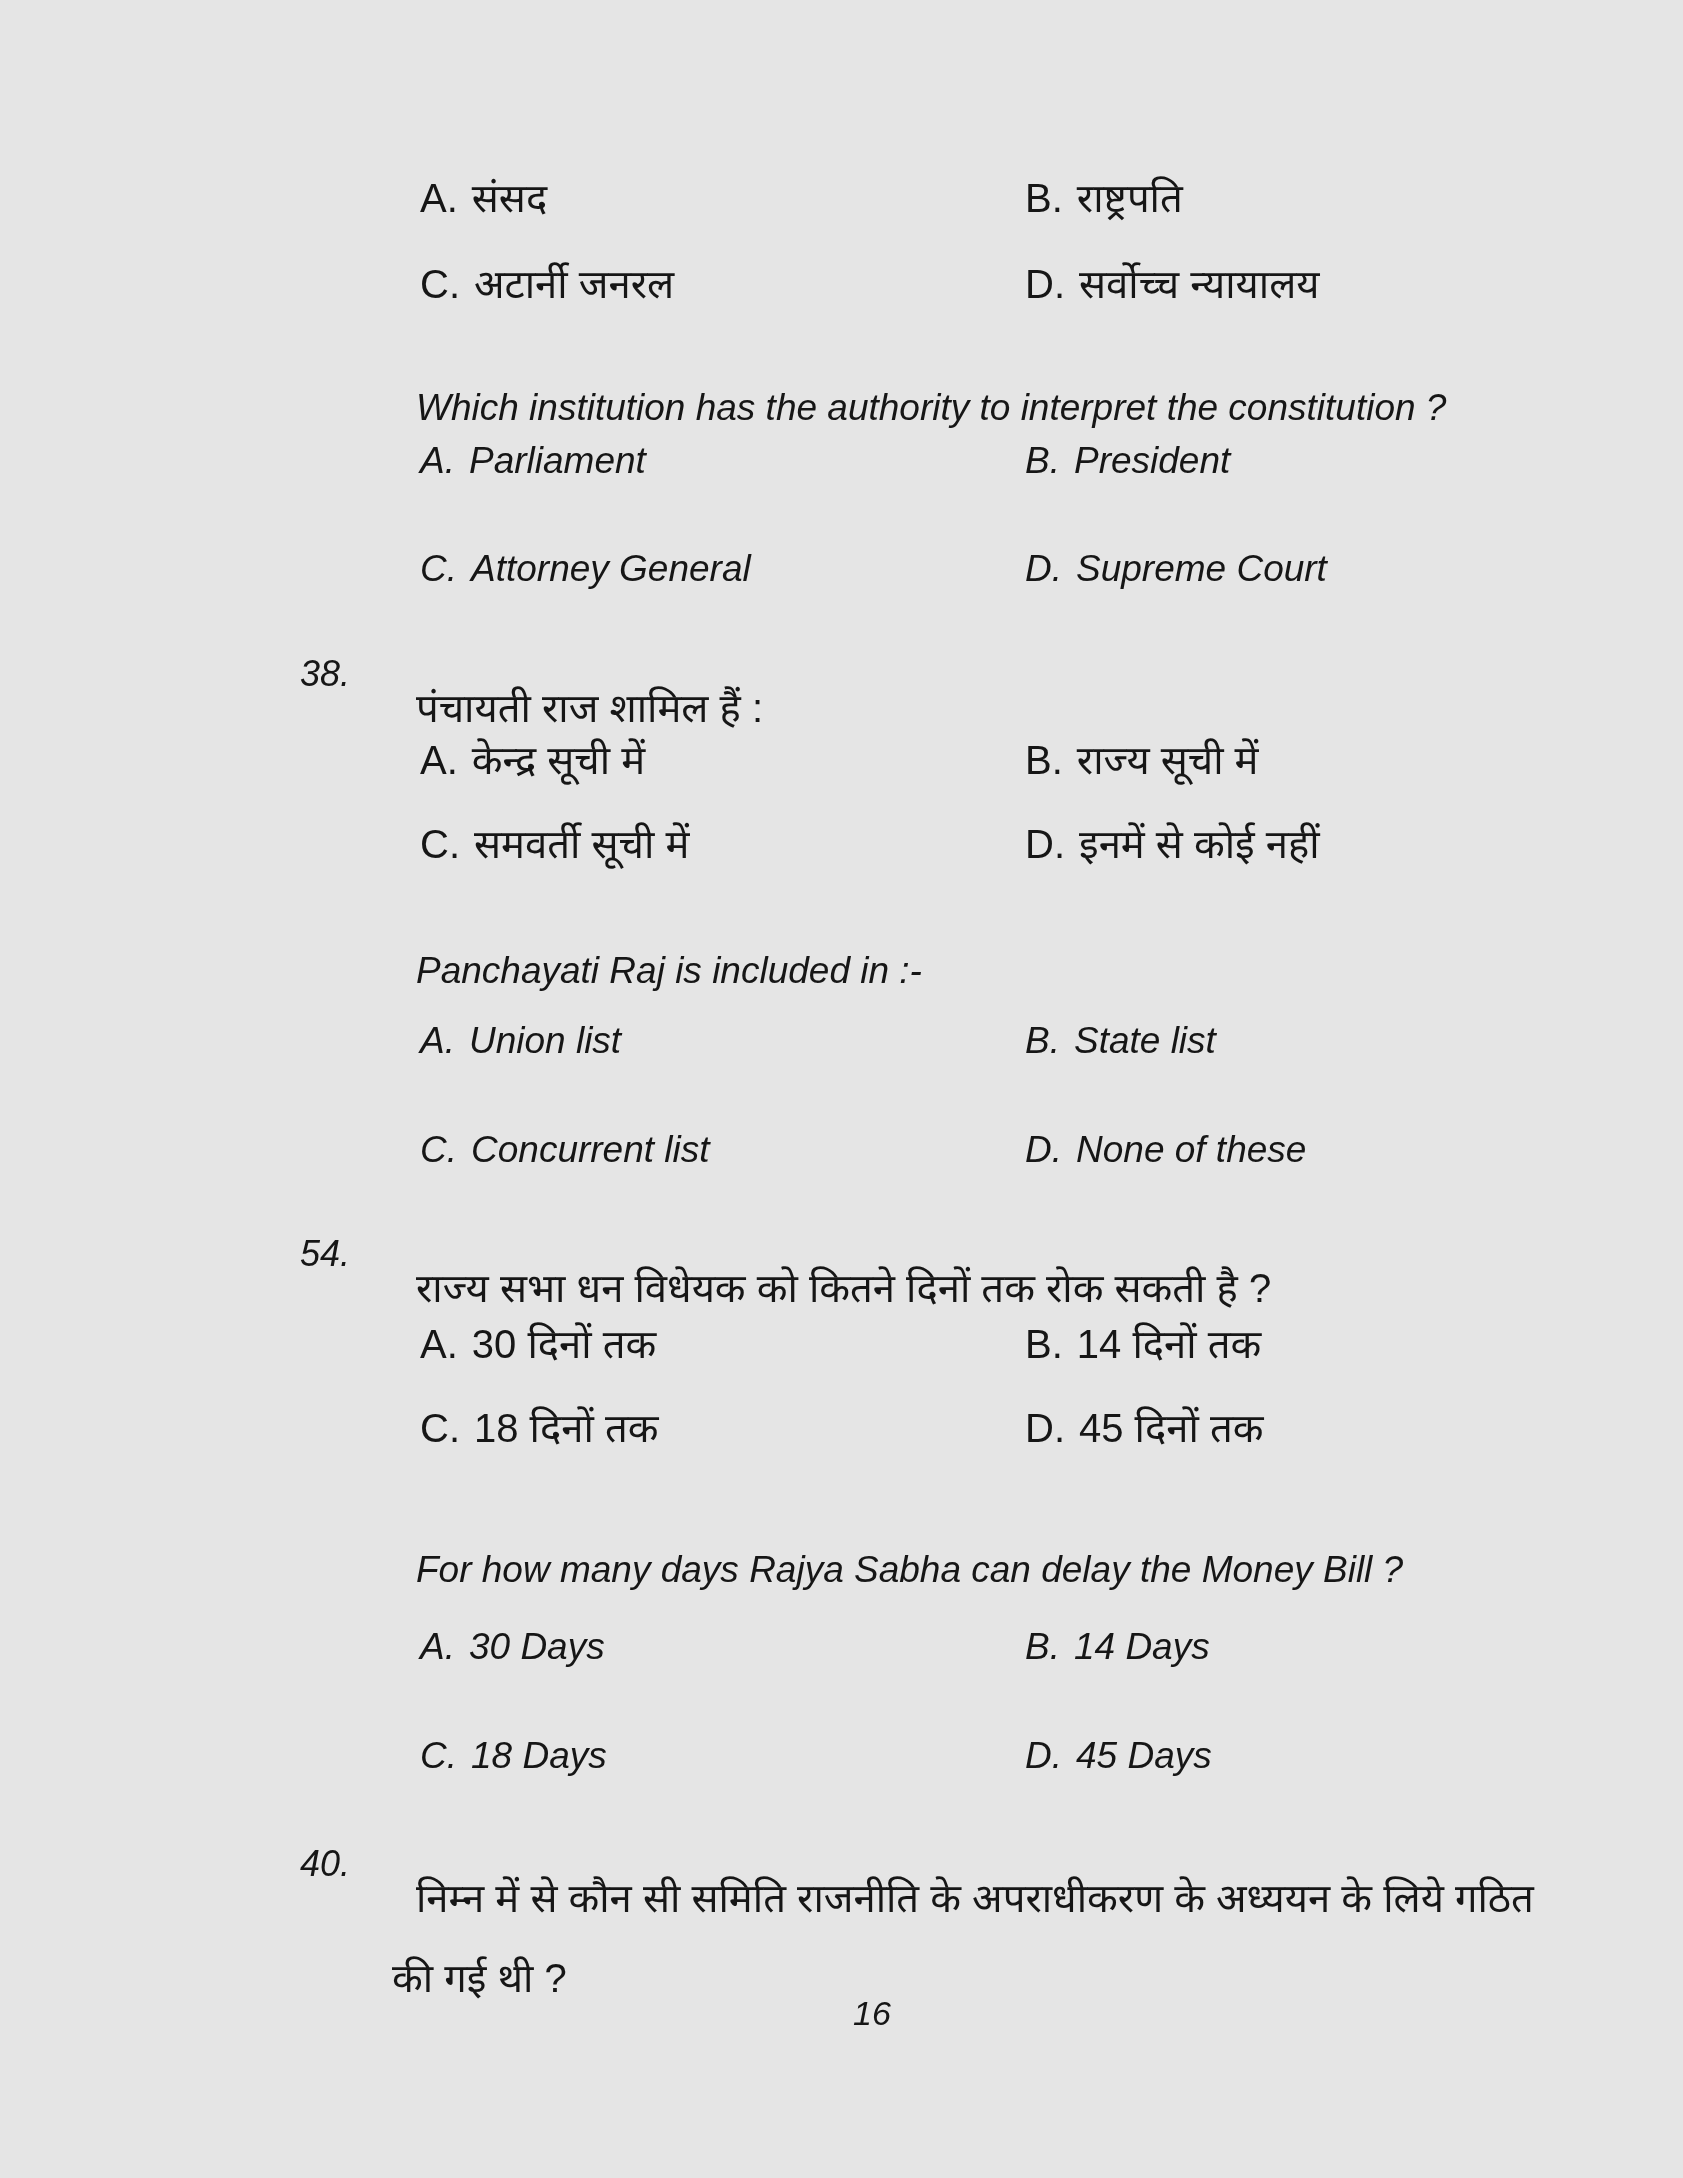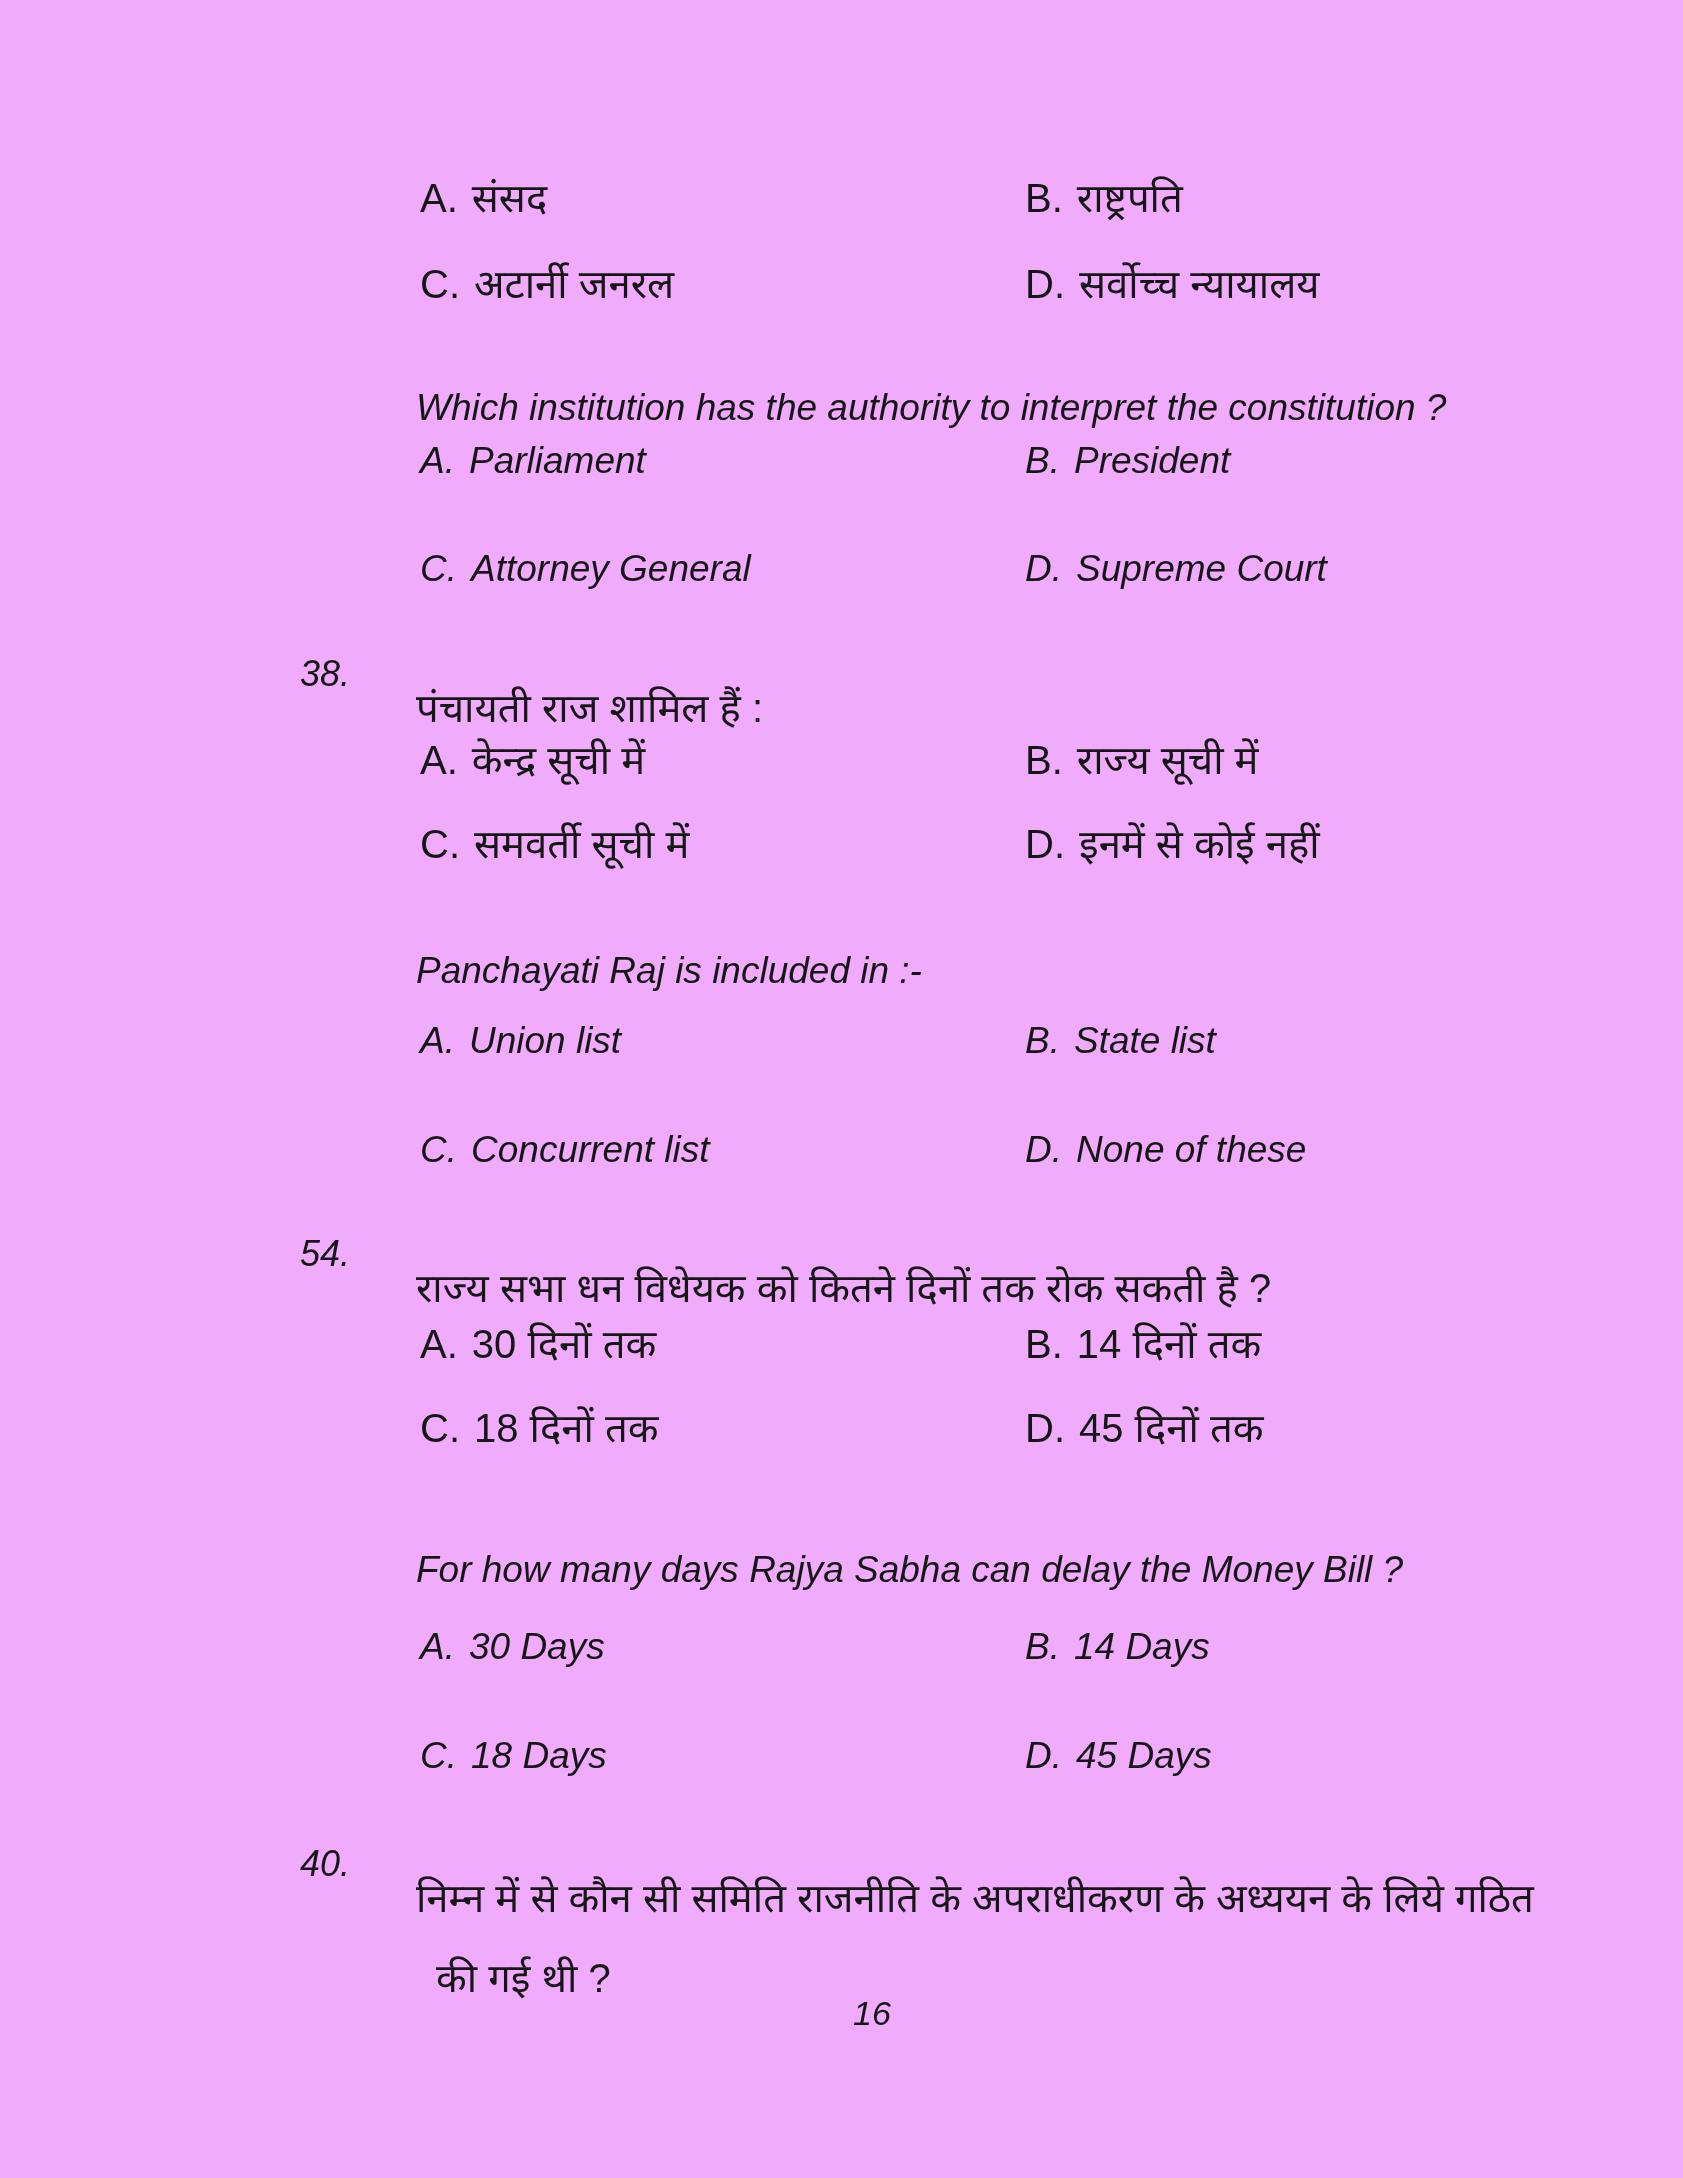--- a/index.html
+++ b/index.html
@@ -4,21 +4,21 @@
 <style>
   html, body {
     margin: 0;
     padding: 0;
     background: #ffffff;
   }
   .page {
     position: relative;
     width: 1683px;
     height: 2178px;
-    background: #f0abfc;
+    background: #e5e5e5;
     color: #161616;
     font-family: "Liberation Sans", "DejaVu Sans", sans-serif;
     overflow: hidden;
   }
   .row {
     position: absolute;
     left: 0;
     width: 1683px;
     white-space: nowrap;
   }
@@ -27,21 +27,21 @@
   .qnum {
     position: absolute;
     left: 300px;
     font-size: 36px;
   }
   .qtext {
     position: absolute;
     left: 416px;
     margin-top: 32px;
   }
-  .qtext.second-line { left: 436px; }
+  .qtext.second-line { left: 392px; }
   .opt {
     position: absolute;
     white-space: nowrap;
   }
   .colA { left: 420px; }
   .colB { left: 995px; margin-left: 30px; }
   .opt-label { margin-right: 14px; }
   .page-number {
     position: absolute;
     left: 853px;

